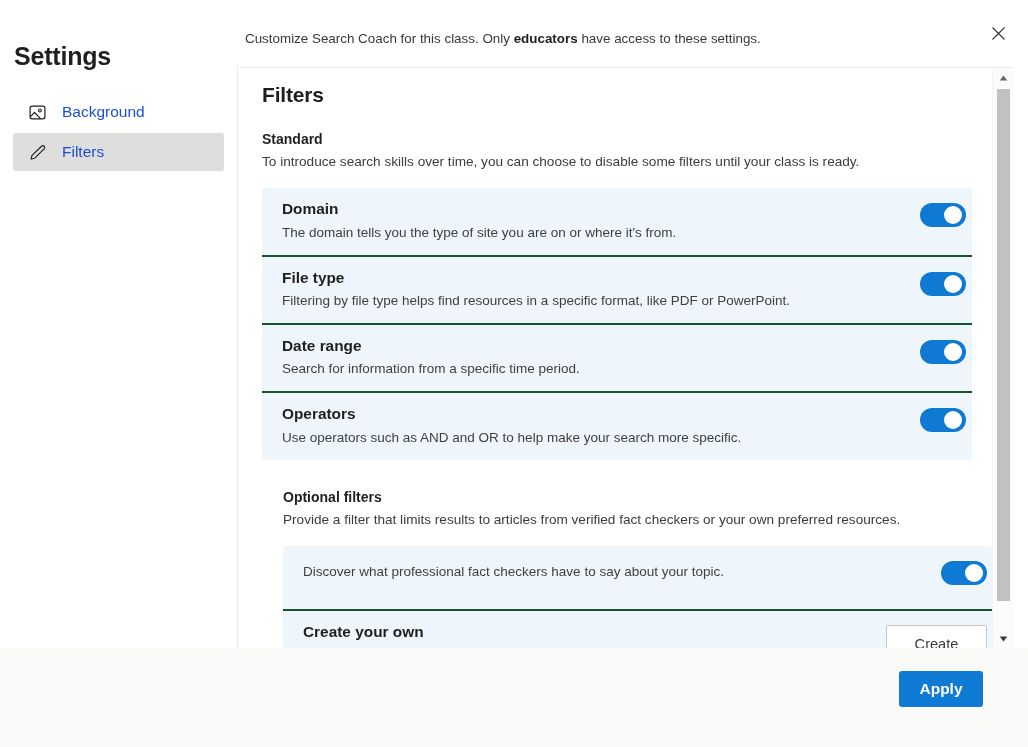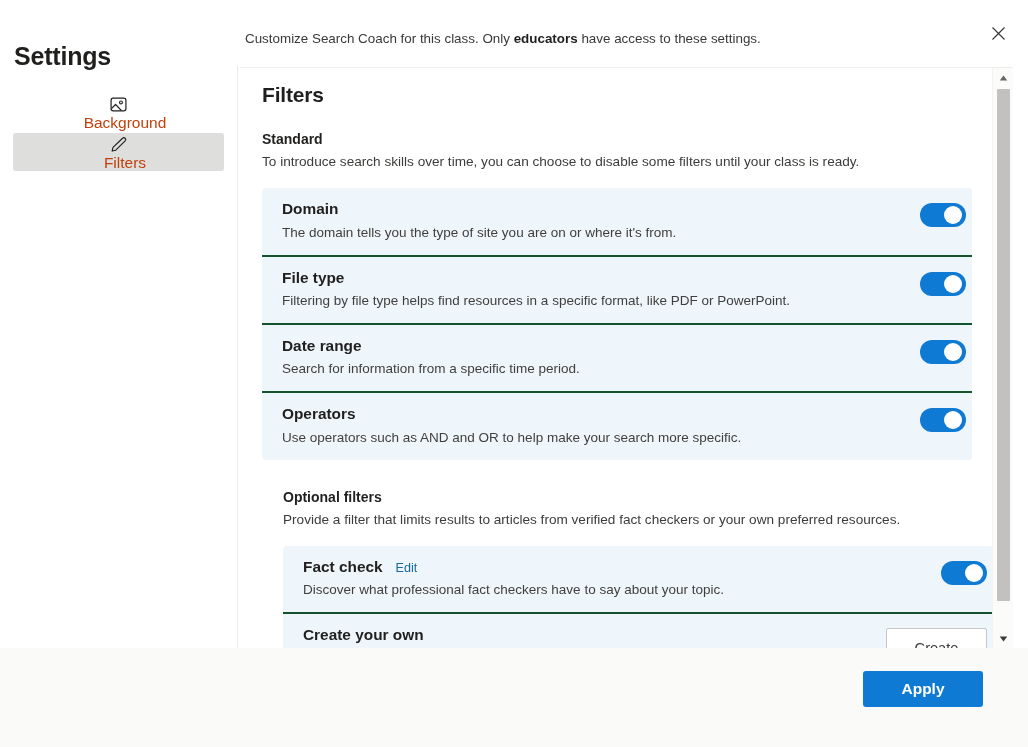--- a/index.html
+++ b/index.html
@@ -46,22 +46,21 @@
   .sidebar-nav { margin-top: 22px; }
 
   .sidebar-item {
     display: flex;
     align-items: center;
     height: 38px;
     margin: 0 13px 2px 13px;
     padding-left: 13px;
     border-radius: 3px;
     cursor: pointer;
-    color: #c2410c;
-    flex-direction: column;
+    color: #1d4ed8;
   }
   .sidebar-item.selected { background: #dededc; }
 
   .sidebar-item .s-icon {
     width: 22px; height: 22px;
     display: flex; align-items: center; justify-content: center;
     margin-right: 14px;
     flex: 0 0 auto;
   }
   .sidebar-item .s-label {
@@ -251,21 +250,21 @@
   .footer {
     position: absolute;
     left: 0; bottom: 0;
     width: 1028px;
     height: 99px;
     background: #fafaf9;
   }
   .apply-btn {
     position: absolute;
     right: 45px; top: 23px;
-    width: 120px; height: 36px;
+    width: 84px; height: 36px;
     background: #0f7ad4;
     border: none;
     border-radius: 3px;
     color: #ffffff;
     font-family: "Liberation Sans", sans-serif;
     font-size: 15.5px;
     font-weight: bold;
     cursor: pointer;
   }
 </style>
@@ -380,24 +379,20 @@
       </div>
 
       <div style="margin-top:29px;margin-left:21px;">
         <div class="section-heading">Optional filters</div>
         <div class="section-desc">Provide a filter that limits results to articles from verified fact checkers or your own preferred resources.</div>
 
         <div class="card">
 
           <div class="card-row">
             <div class="row-text">
-              <div class="row-title-line">
-                <span class="row-title">Fact check</span>
-                <a class="row-edit">Edit</a>
-              </div>
               <div class="row-desc">Discover what professional fact checkers have to say about your topic.</div>
             </div>
             <button class="toggle">
               <span class="knob"></span>
             </button>
           </div>
 
           <div class="card-row">
             <div class="row-text">
               <div class="row-title-line">

